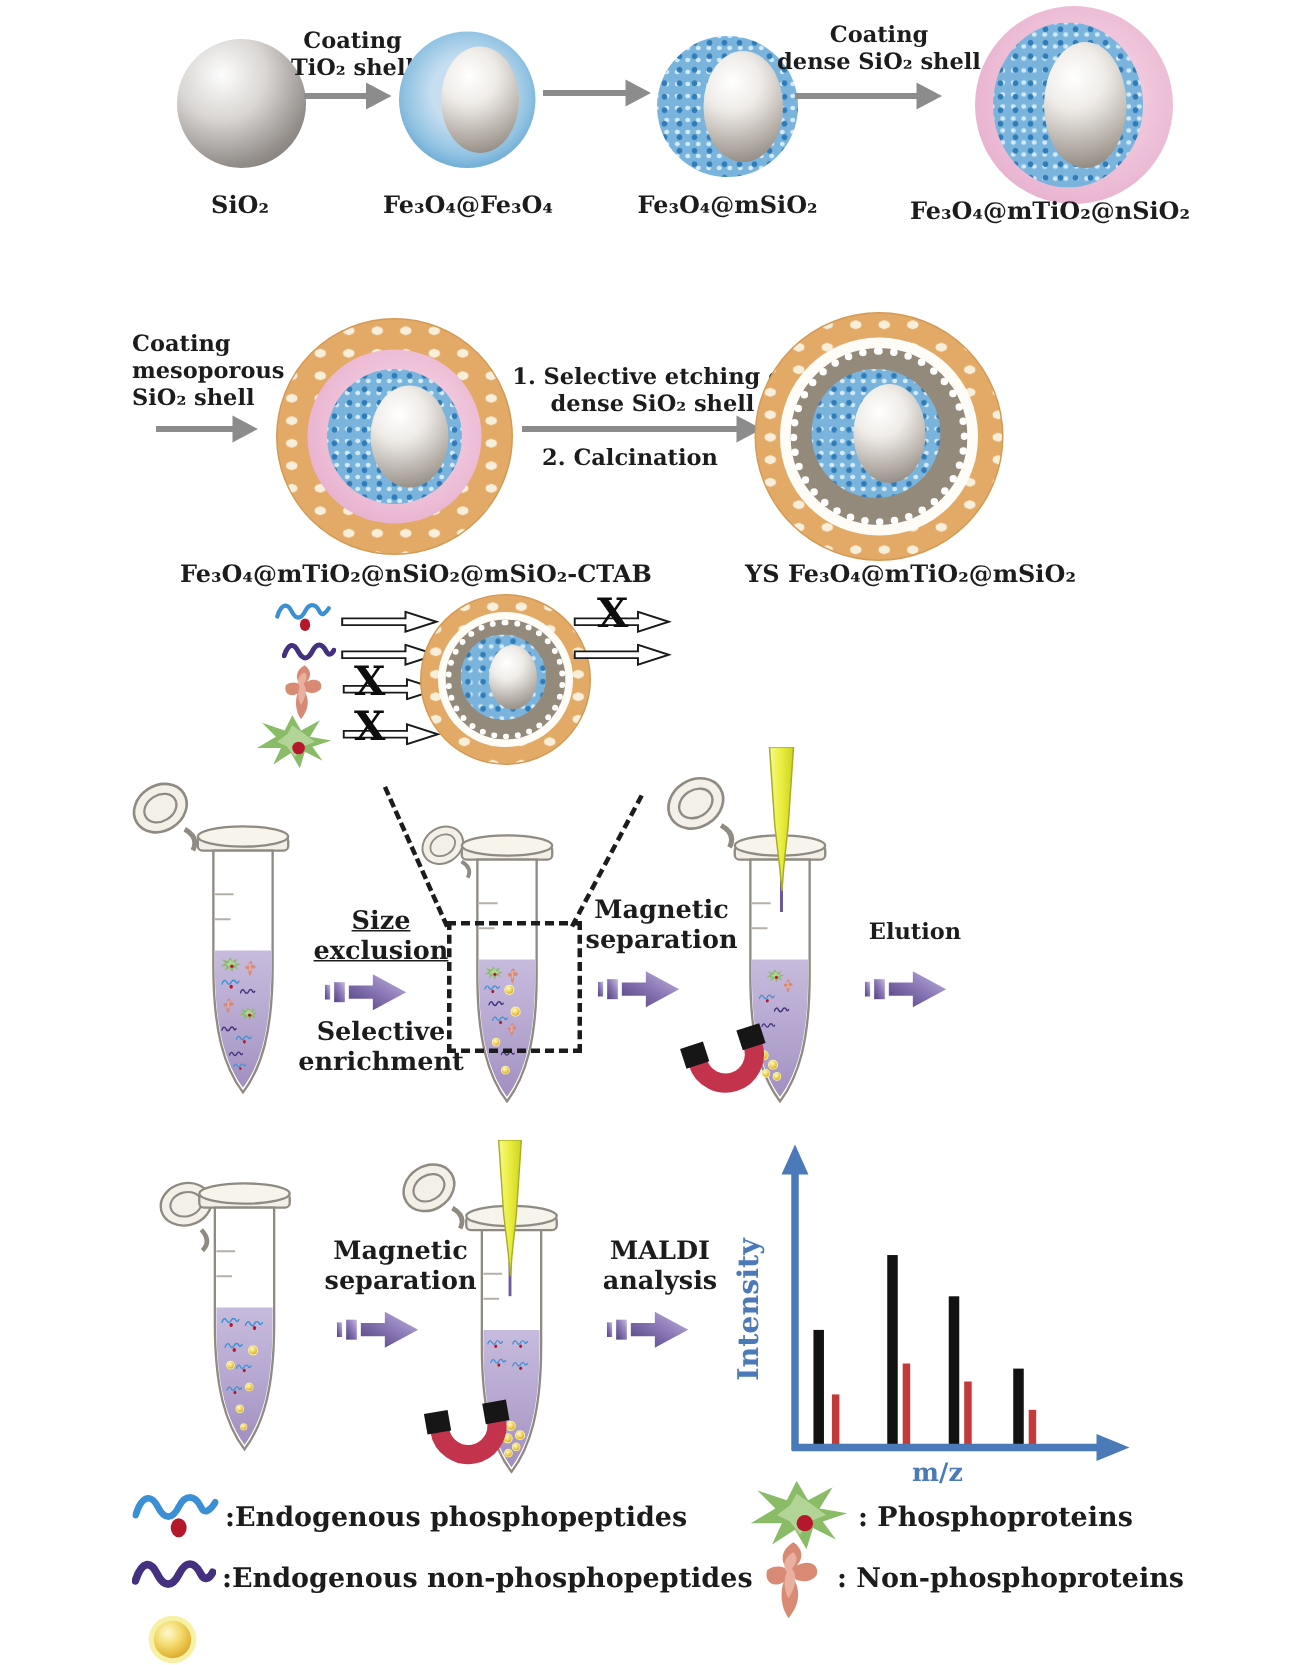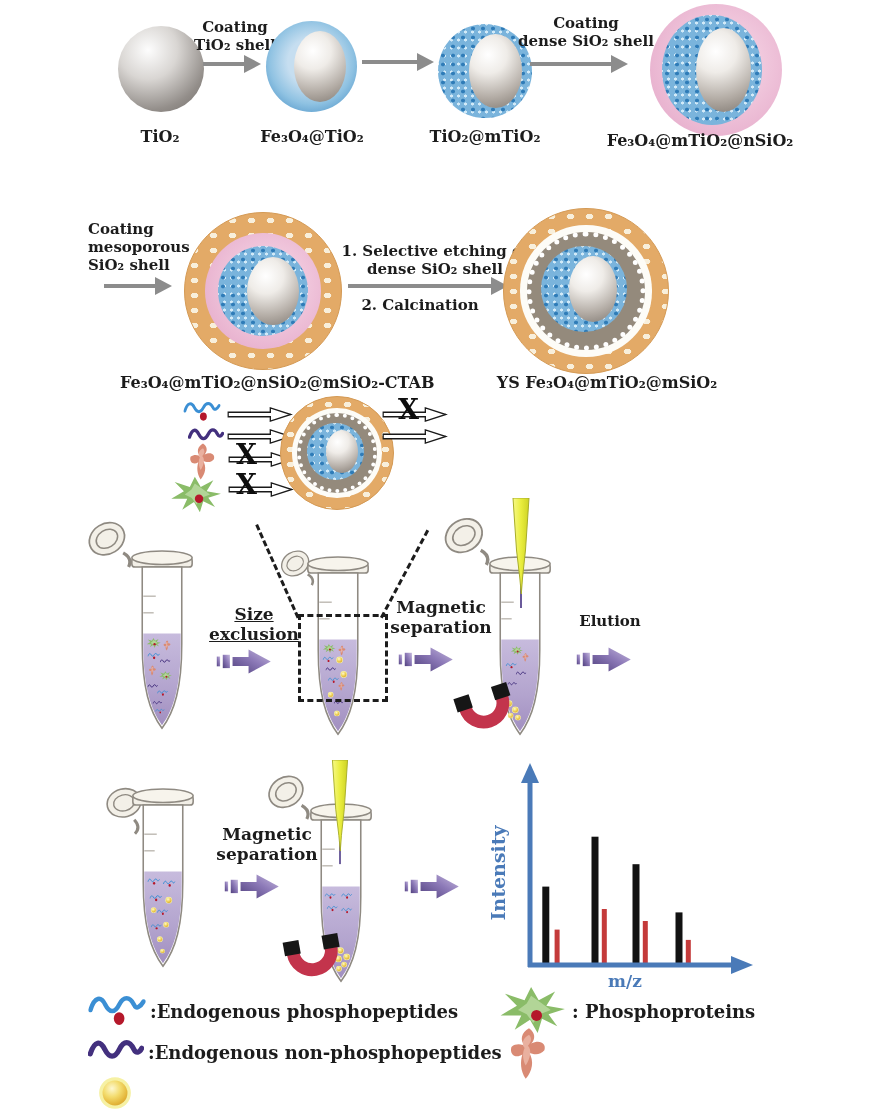--- a/index.html
+++ b/index.html
@@ -156,23 +156,23 @@
     <div>dense SiO₂ shell</div>
   </div>
   <div class="garrow" style="left:530px;top:62px;width:82px;"></div>
 
   <div class="ball pinkring" style="left:650px;top:4px;width:132px;height:132px;">
     <div class="speck" style="left:9%;top:8%;width:76%;height:84%;">
       <div class="core" style="left:34%;top:12%;width:55%;height:76%;"></div>
     </div>
   </div>
 
-  <div class="lbl" style="left:112px;top:128px;width:96px;">TiO₂</div>
-  <div class="lbl" style="left:252px;top:128px;width:120px;">Fe₃O₄@TiO₂</div>
-  <div class="lbl" style="left:420px;top:128px;width:130px;">TiO₂@mTiO₂</div>
+  <div class="lbl" style="left:112px;top:128px;width:96px;">SiO₂</div>
+  <div class="lbl" style="left:252px;top:128px;width:120px;">Fe₃O₄@Fe₃O₄</div>
+  <div class="lbl" style="left:420px;top:128px;width:130px;">Fe₃O₄@mSiO₂</div>
   <div class="lbl" style="left:606px;top:132px;width:188px;">Fe₃O₄@mTiO₂@nSiO₂</div>
 
   <div class="step left" style="left:88px;top:220px;width:130px;">
     <div>Coating</div>
     <div>mesoporous</div>
     <div>SiO₂ shell</div>
   </div>
   <div class="garrow" style="left:104px;top:284px;width:52px;"></div>
 
   <div class="tan" style="left:184px;top:212px;width:156px;height:156px;">
@@ -269,20 +269,24 @@
     <use href="#icoPhosPep" x="43" y="160" width="10" height="5"></use>
   </svg>
 
   <div class="step" style="left:198px;top:604px;width:112px;font-size:17px;line-height:20px;text-decoration:underline;">
     <div>Size</div>
     <div>exclusion</div>
   </div>
   <svg style="left:216px;top:645px;" width="58" height="32" viewBox="0 0 64 36">
       <use href="#pArrow"></use>
     </svg>
+  <div class="step" style="left:188px;top:678px;width:132px;font-size:17px;line-height:20px;">
+    <div>Selective</div>
+    <div>enrichment</div>
+  </div>
 
   <svg style="left:276px;top:546px;" width="40" height="40" viewBox="0 0 48 48">
       <use href="#lid"></use>
     </svg>
   <svg style="left:286px;top:548px;" width="104" height="203" viewBox="0 0 100 195">
     <use href="#tube"></use>
     <use href="#icoPhosProt" x="34" y="92" width="14" height="9"></use>
     <use href="#icoNonProt" x="50" y="93" width="8" height="11"></use>
     <use href="#icoPhosPep" x="35" y="104" width="11" height="6"></use>
     <use href="#icoYS" x="48" y="104" width="7" height="7"></use>
@@ -371,20 +375,24 @@
     <use href="#icoYS" x="50" y="160" width="6" height="6"></use>
     <use href="#icoYS" x="45" y="164" width="6" height="6"></use>
   </svg>
   <svg style="left:326px;top:760px;" width="28" height="106" viewBox="0 0 28 112">
       <use href="#pipette"></use>
     </svg>
   <svg style="left:282px;top:936px;transform:rotate(-10deg);" width="64" height="50" viewBox="0 0 60 46">
       <use href="#magnet"></use>
     </svg>
 
+  <div class="step" style="left:390px;top:824px;width:100px;font-size:17px;line-height:20px;">
+    <div>MALDI</div>
+    <div>analysis</div>
+  </div>
   <svg style="left:404px;top:870px;" width="58" height="32" viewBox="0 0 64 36">
       <use href="#pArrow"></use>
     </svg>
 
   <svg id="spectrum" style="left:485px;top:755px;" width="290" height="245" viewBox="0 0 290 245">
     <g id="spectrum-bars">
         <rect x="57.3" y="131.6" width="7" height="77.4" fill="#121212"></rect>
         <rect x="106.5" y="81.7" width="7" height="127.3" fill="#121212"></rect>
         <rect x="147.5" y="109.2" width="7" height="99.8" fill="#121212"></rect>
         <rect x="190.5" y="157.4" width="7" height="51.6" fill="#121212"></rect>
@@ -416,14 +424,15 @@
     </svg>
 
   <svg style="left:494px;top:986px;" width="72" height="48" viewBox="0 0 66 44">
       <use href="#icoPhosProt"></use>
     </svg>
   <div class="leg" style="left:572px;top:1002px;">: Phosphoproteins</div>
 
   <svg style="left:508px;top:1026px;" width="42" height="55" viewBox="0 0 38 50">
       <use href="#icoNonProt"></use>
     </svg>
+  <div class="leg" style="left:558px;top:1043px;">: Non-phosphoproteins</div>
 
 </div>
 
 </body></html>

